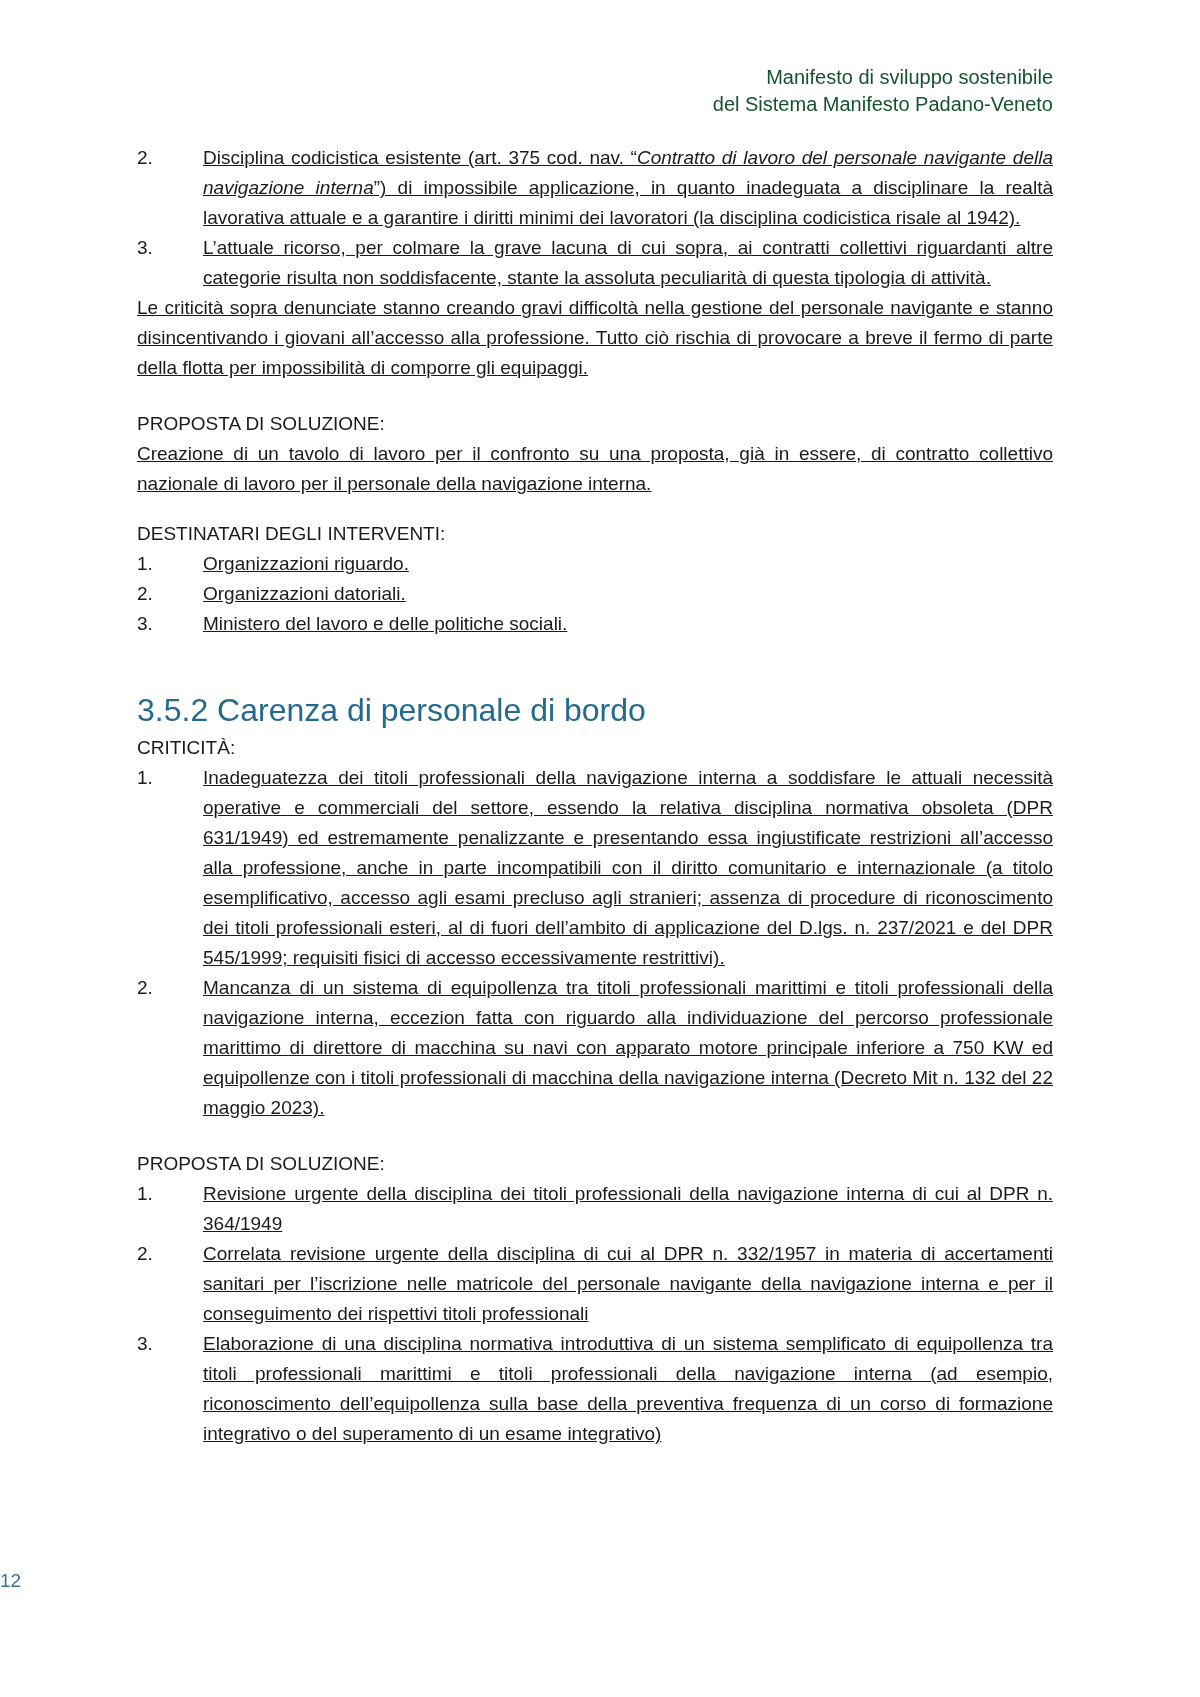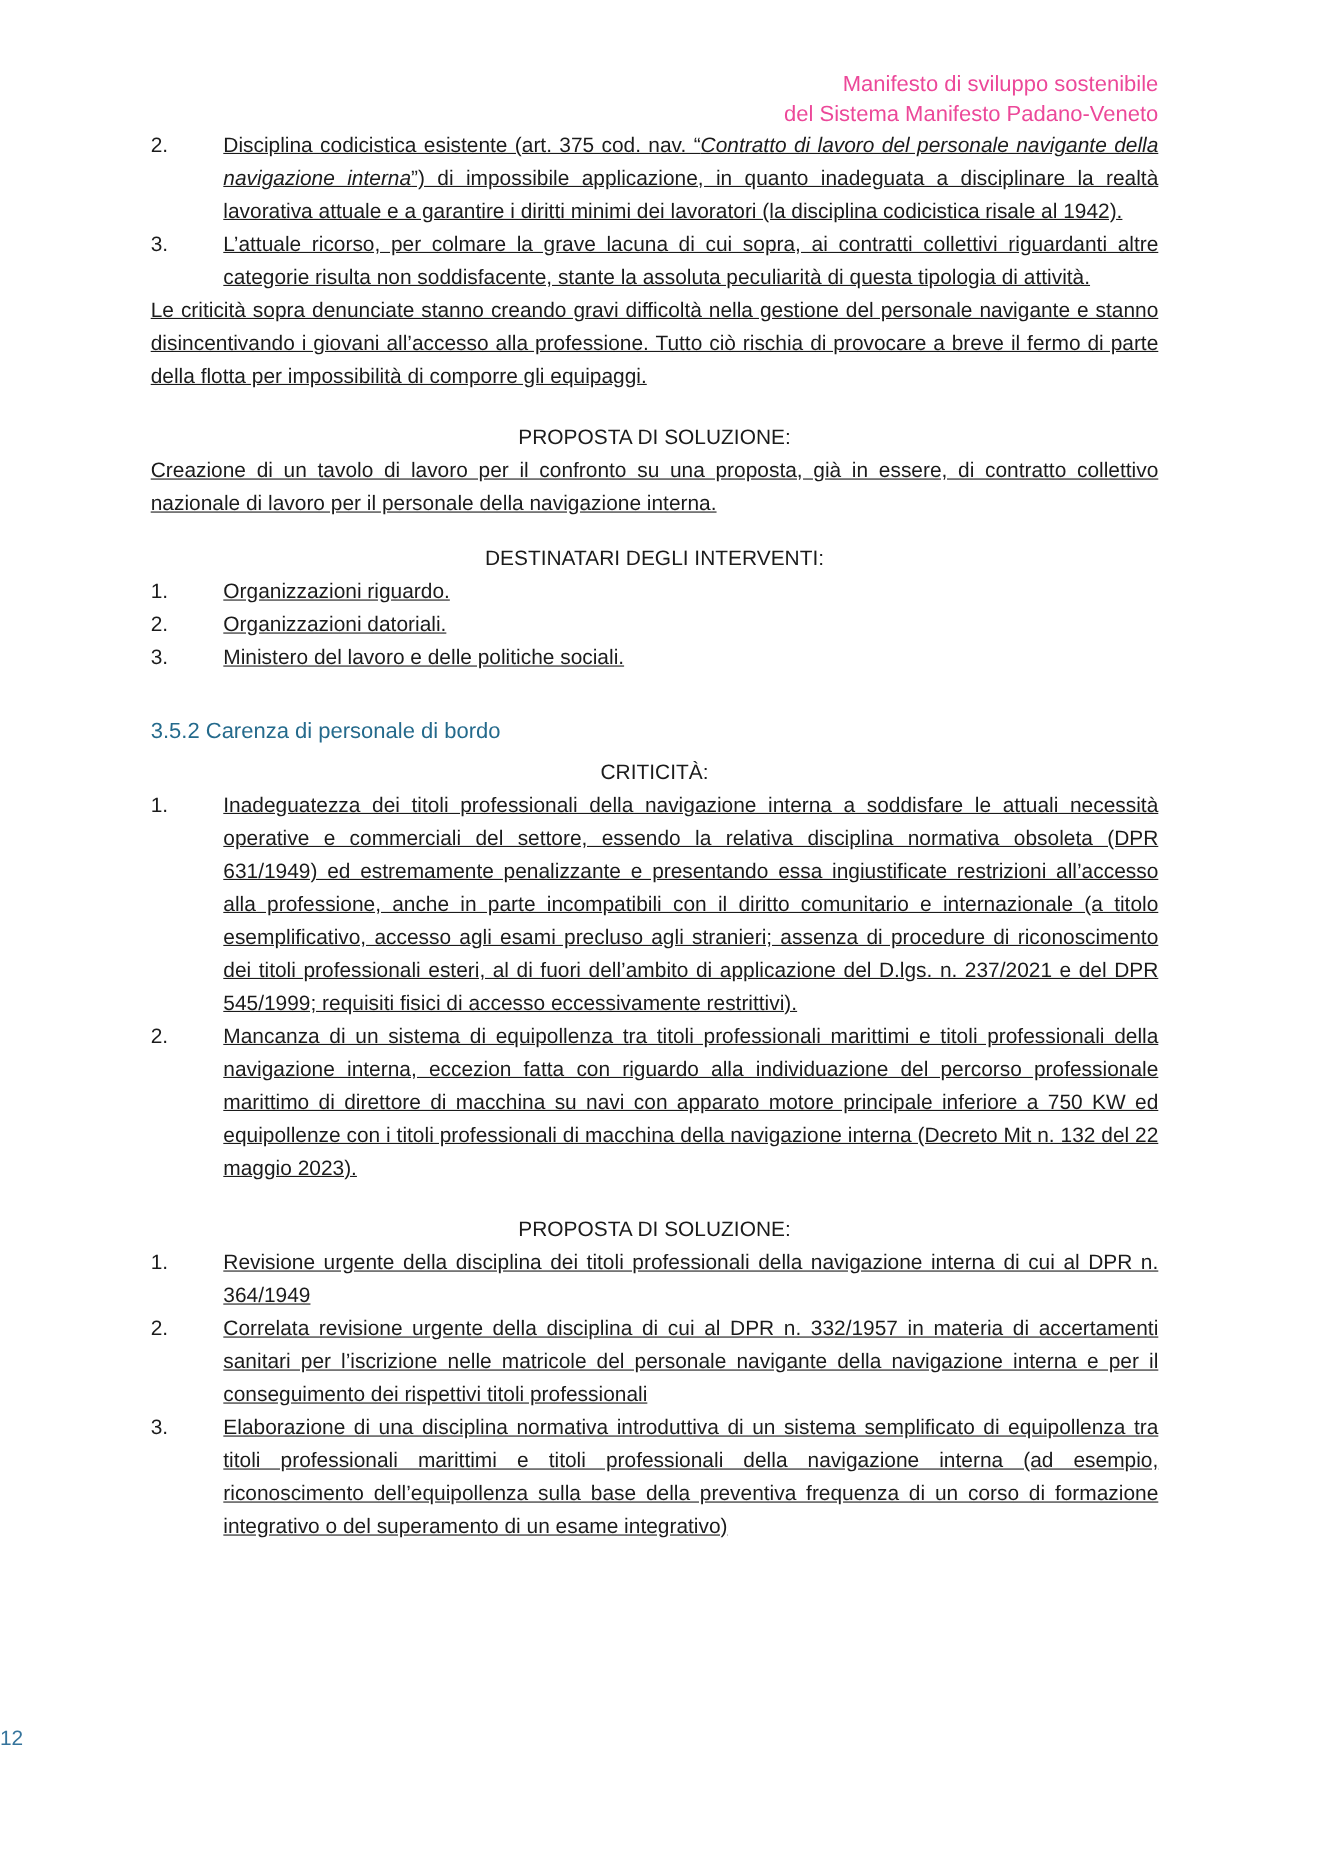--- a/index.html
+++ b/index.html
@@ -12,37 +12,38 @@
     padding:64px 147px 0 137px;
     font-family:"Liberation Sans", sans-serif;
     font-size:19px;
     line-height:30px;
     color:#1b1b1b;
     overflow:hidden;
     hyphens:none;
   }
   .doc-header{
     text-align:right;
-    color:#ec4899;
+    color:#14532d;
     font-size:20px;
     line-height:27px;
+    margin-bottom:25px;
   }
   .justify{text-align:justify;text-decoration:underline;}
   .li{display:flex;align-items:flex-start;}
   .li .num{width:66px;flex:0 0 66px;}
   .li .li-text{flex:1;text-align:justify;text-decoration:underline;}
-  .caps-label{margin-top:0;text-align:center;}
+  .caps-label{margin-top:0;}
   .gap-lg{height:26px;}
   .gap-md{height:20px;}
   em{font-style:italic;}
   .section-heading{
-    margin-top:34px;
+    margin-top:54px;
     margin-bottom:6px;
     color:#246a8c;
-    font-size:20px;
+    font-size:32px;
     line-height:34px;
     font-weight:400;
   }
   .pagenum{
     position:absolute;
     left:0;right:0;
     top:1566px;
     color:#35749c;
     font-size:19px;
   }

